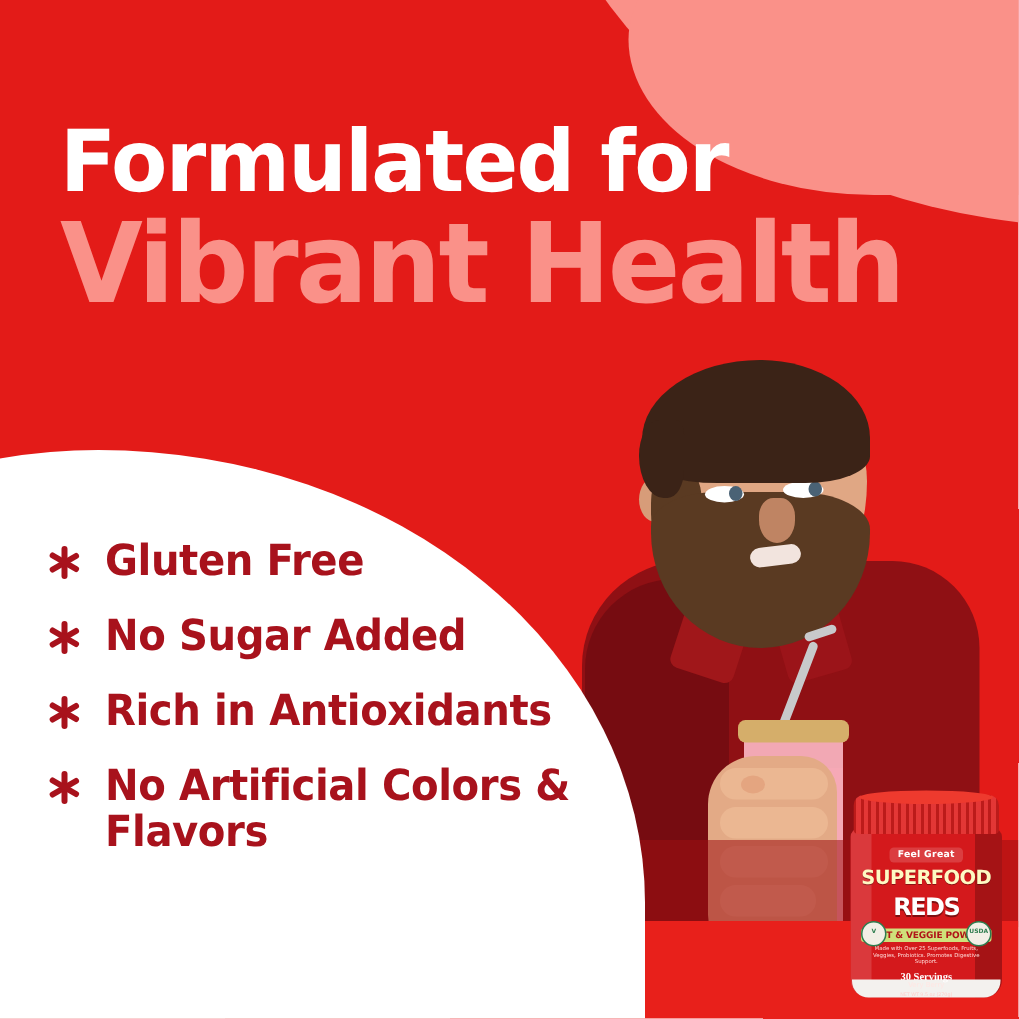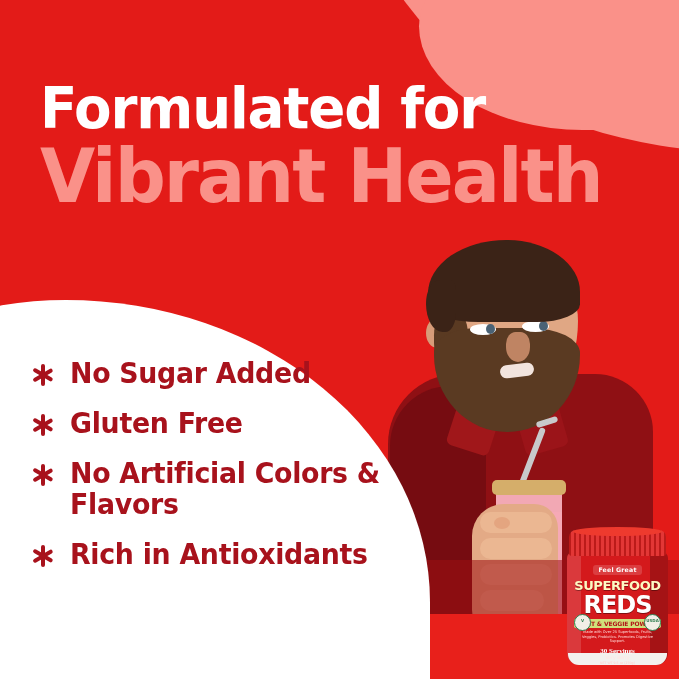--- a/index.html
+++ b/index.html
@@ -536,21 +536,21 @@
     margin-top: 3px;
     font-size: 13px;
     line-height: 14px;
     font-weight: 700;
     color: #fef9c3;
     letter-spacing: -.4px;
     font-family: "DejaVu Sans", sans-serif;
     text-shadow: 0 1px 0 rgba(0,0,0,.35);
   }
   .tub-reds {
-    font-size: 24px;
+    font-size: 16px;
     line-height: 24px;
     font-weight: 700;
     color: #ffffff;
     letter-spacing: -1px;
     font-family: "DejaVu Sans", sans-serif;
     text-shadow: 0 1px 0 rgba(0,0,0,.4);
   }
   .tub-banner {
     margin: 2px 3px 0 3px;
     background: #CFE07A;
@@ -689,41 +689,41 @@
   <div class="white-panel"></div>
   <div class="white-panel-fill"></div>
 
   <ul class="benefits">
     <li class="benefit-item">
       <span class="benefit-bullet">
           <i></i>
           <i></i>
           <i></i>
         </span>
+      <span class="benefit-label">Gluten Free</span>
+    </li>
+    <li class="benefit-item">
+      <span class="benefit-bullet">
+          <i></i>
+          <i></i>
+          <i></i>
+        </span>
       <span class="benefit-label">No Sugar Added</span>
     </li>
     <li class="benefit-item">
       <span class="benefit-bullet">
           <i></i>
           <i></i>
           <i></i>
         </span>
-      <span class="benefit-label">Gluten Free</span>
+      <span class="benefit-label">Rich in Antioxidants</span>
     </li>
     <li class="benefit-item">
       <span class="benefit-bullet">
           <i></i>
           <i></i>
           <i></i>
         </span>
       <span class="benefit-label">No Artificial Colors &amp; Flavors</span>
     </li>
-    <li class="benefit-item">
-      <span class="benefit-bullet">
-          <i></i>
-          <i></i>
-          <i></i>
-        </span>
-      <span class="benefit-label">Rich in Antioxidants</span>
-    </li>
   </ul>
 
 </div>
 
 </body></html>

